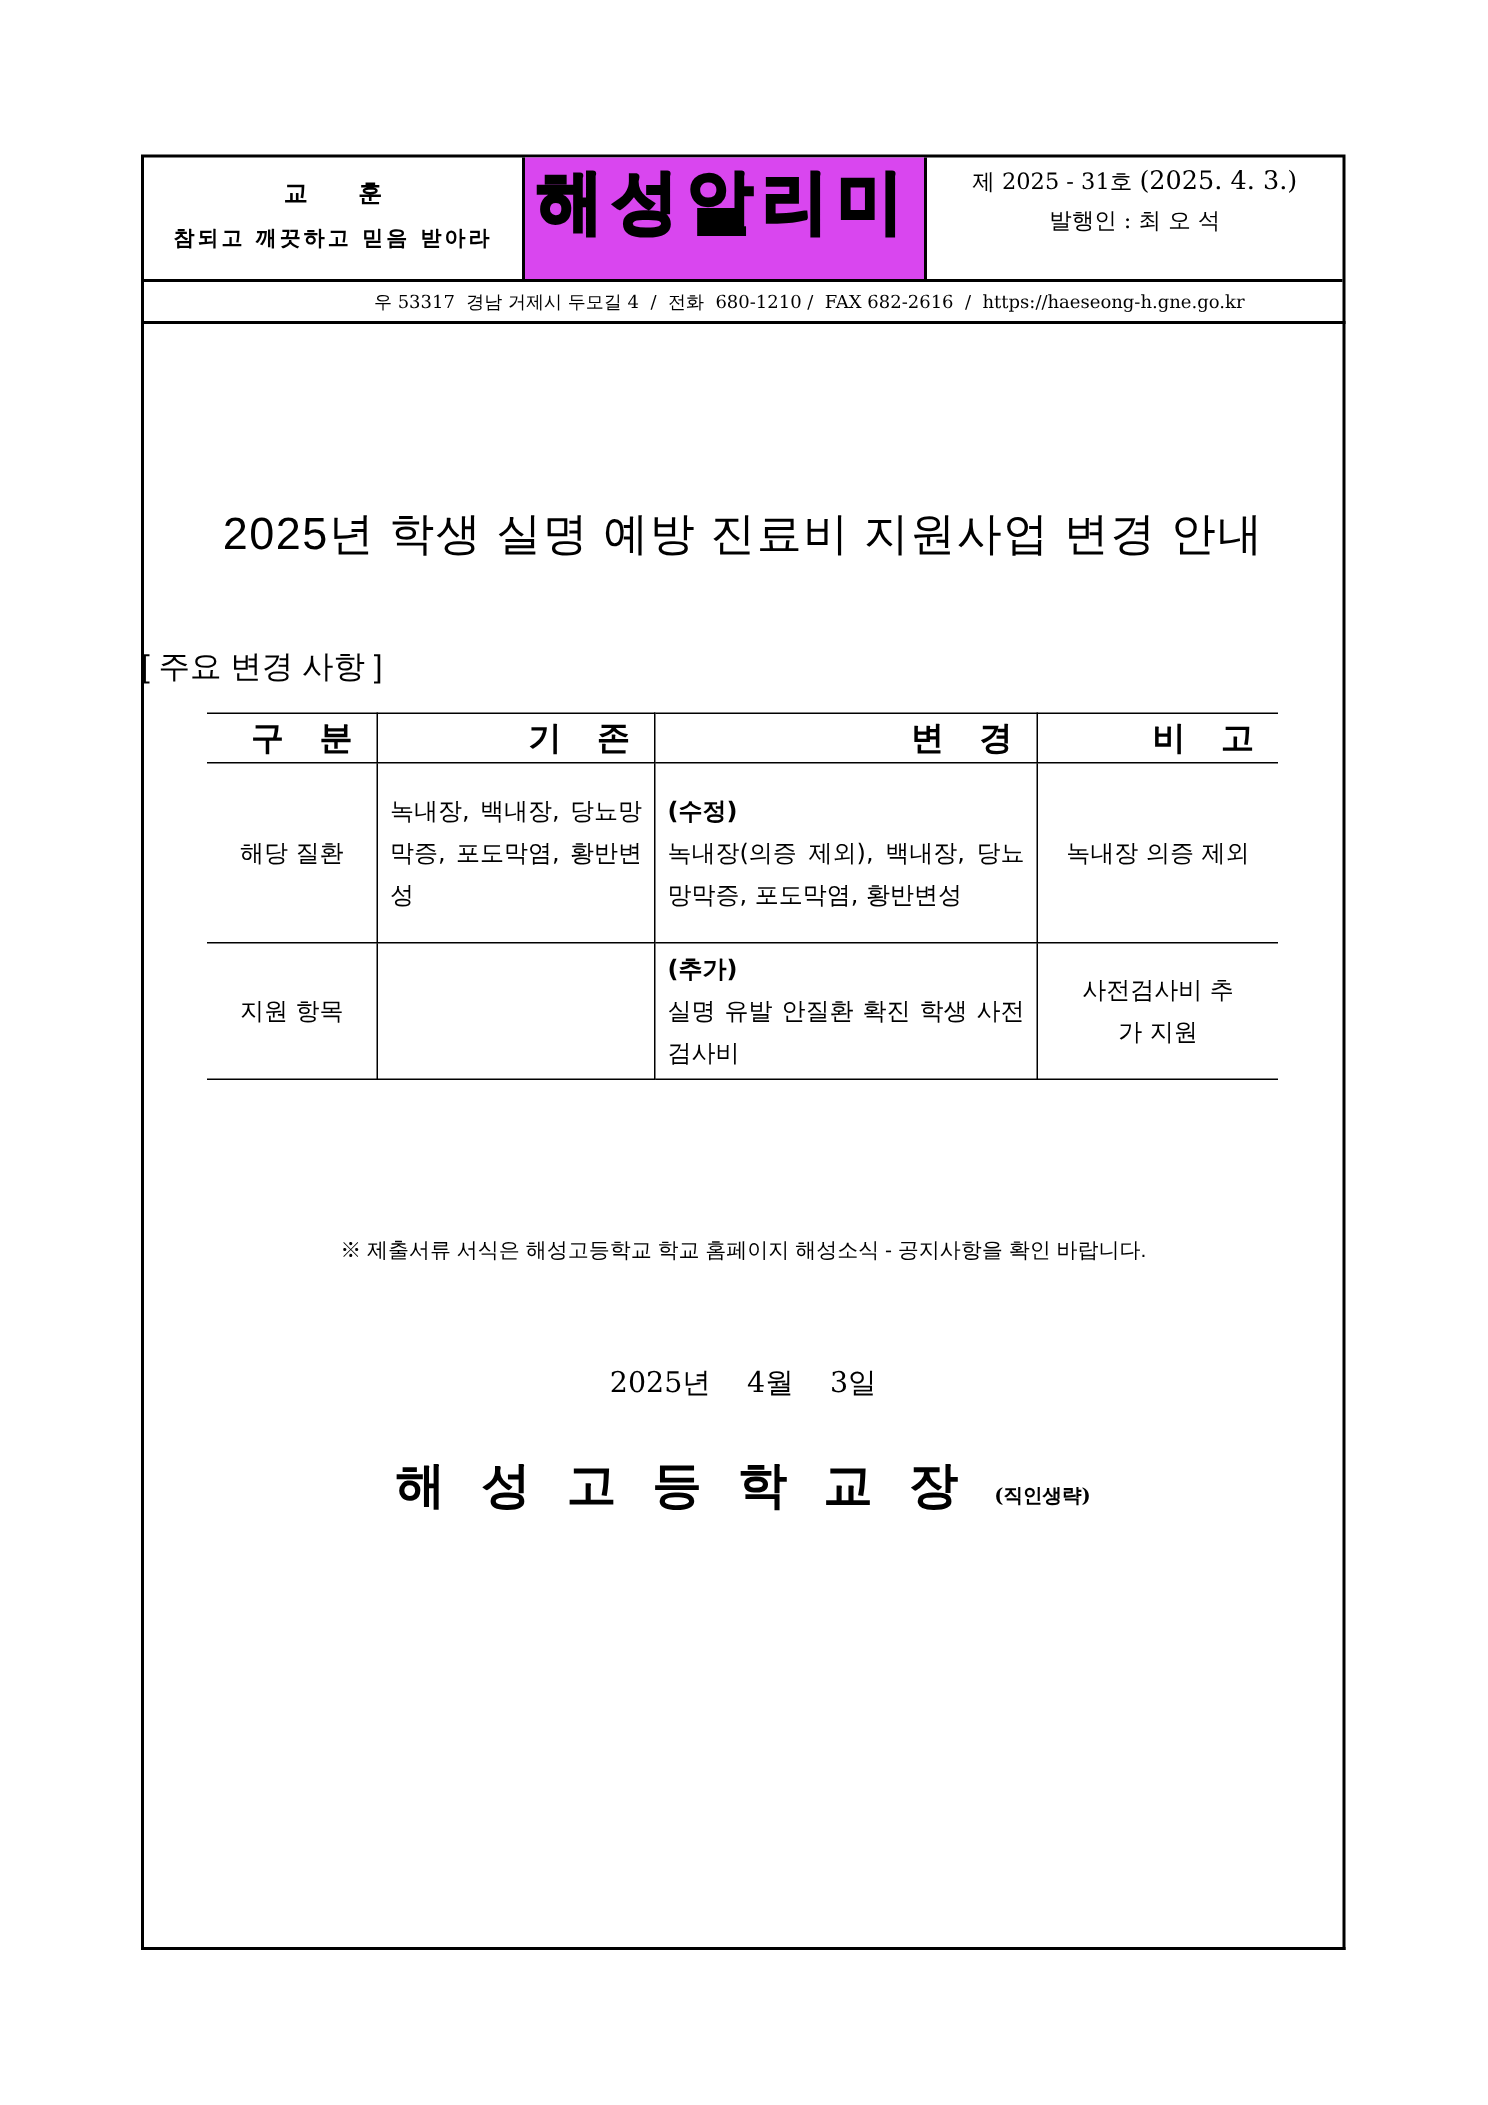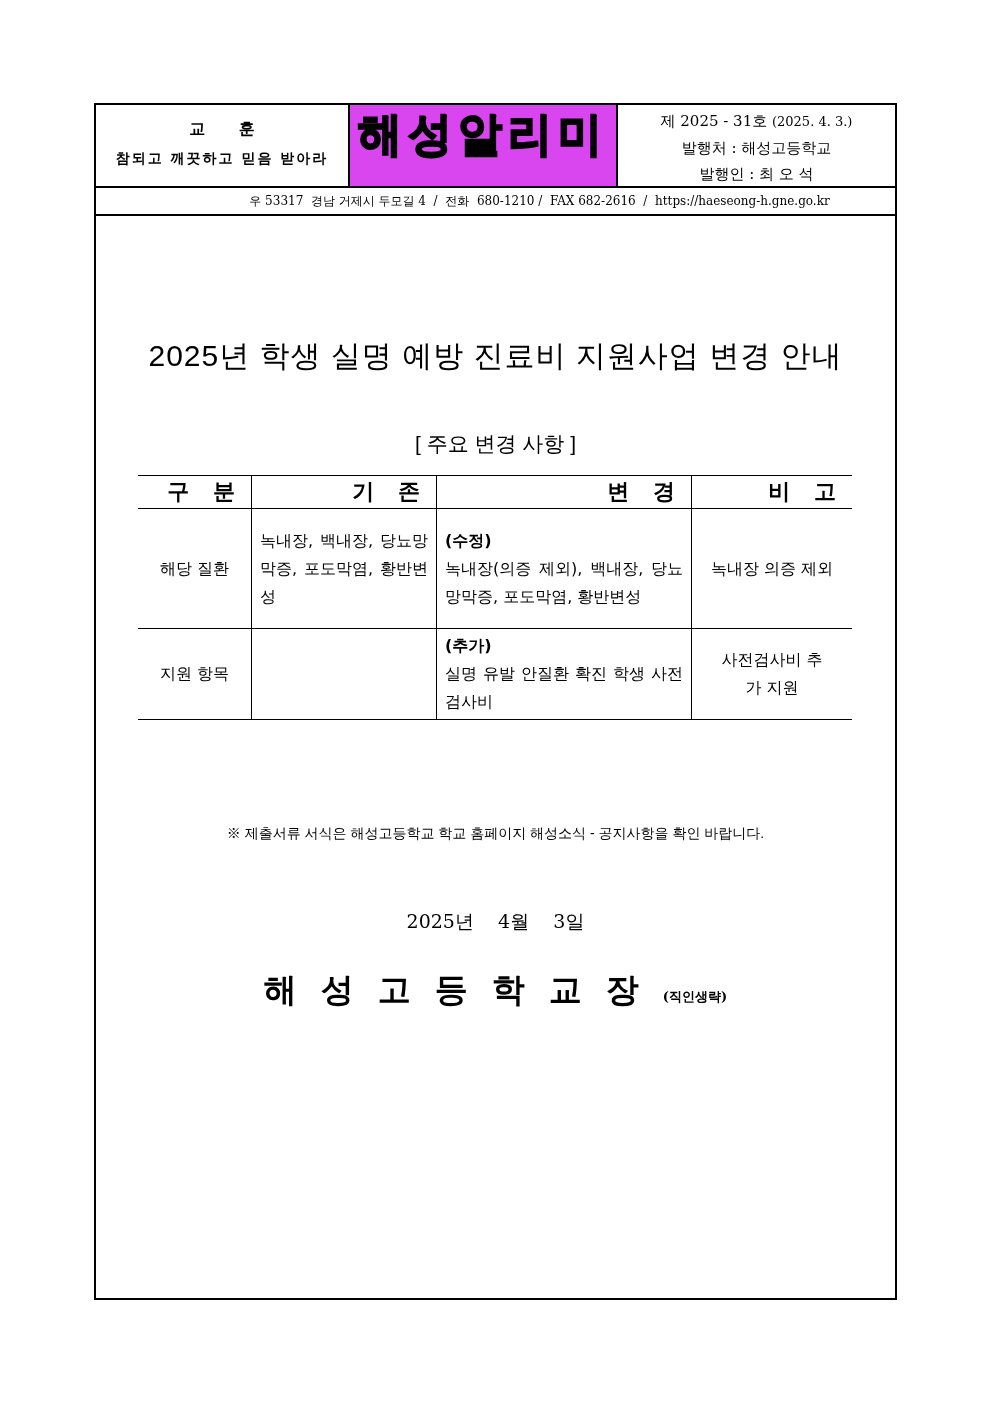--- a/index.html
+++ b/index.html
@@ -9,26 +9,26 @@
 
     
     .hdr { left: 94px; top: 103px; width: 803px; height: 113px; border: 2px solid #000; box-sizing: border-box; }
     .hdr-row1 { position: absolute; left: 0; top: 0; width: 799px; height: 83px; border-bottom: 2px solid #000; box-sizing: border-box; display: flex; }
     .motto { width: 254px; border-right: 2px solid #000; box-sizing: border-box; text-align: center; }
     .motto-title { font-family: "DejaVu Serif", serif; font-weight: bold; font-size: 16px; letter-spacing: 14px; margin-top: 14px; padding-left: 14px; }
     .motto-text { font-family: "DejaVu Serif", serif; font-weight: bold; font-size: 14px; letter-spacing: 2px; margin-top: 10px; }
     .banner { width: 268px; border-right: 2px solid #000; box-sizing: border-box; background: #d946ef; display: flex; align-items: flex-start; justify-content: center; }
     .banner-text { font-family: "DejaVu Serif", serif; font-weight: 900; font-size: 44px; letter-spacing: 6px; -webkit-text-stroke: 2px #000; transform: scaleY(1.05); }
     .issue { flex: 1; text-align: center; font-family: "DejaVu Serif", serif; font-size: 15px; line-height: 26px; padding-top: 3px; }
-    .issue .small { font-size: 13px; }
+    .issue .small { font-size: 17px; }
     .hdr-row2 { position: absolute; left: 0; top: 83px; width: 799px; height: 42px; text-align: center; font-family: "DejaVu Serif", serif; font-size: 12px; line-height: 26px; white-space: pre; margin-left: 44px; }
     .outer { left: 94px; top: 214px; width: 803px; height: 1086px; border: 2px solid #000; border-top: none; box-sizing: border-box; }
 
     .title { left: 94px; width: 803px; top: 336px; text-align: center; font-family: "Liberation Sans", sans-serif; font-size: 30px; letter-spacing: 1px; }
-    .subtitle { left: 94px; width: 803px; top: 430px; text-align: center; font-family: "Liberation Sans", sans-serif; font-size: 21px; }
+    .subtitle { left: 94px; width: 803px; top: 430px; text-align: left; font-family: "Liberation Sans", sans-serif; font-size: 21px; }
 
     
     table.changes { position: absolute; left: 138px; top: 475px; width: 714px; border-collapse: collapse; font-family: "DejaVu Sans", sans-serif; font-size: 16px; }
     table.changes th, table.changes td { border-top: 1.5px solid #000; border-bottom: 1.5px solid #000; border-left: 1px solid #000; border-right: 1px solid #000; padding: 0 8px; vertical-align: middle; }
     table.changes th:first-child, table.changes td:first-child { border-left: none; }
     table.changes th:last-child, table.changes td:last-child { border-right: none; }
     table.changes th { height: 32px; font-weight: bold; font-size: 22px; letter-spacing: 8px; text-align: right; }
     td.c0 { width: 97px; text-align: center; line-height: 28px; }
     td.c1 { width: 168px; line-height: 28px; text-align: justify; }
     td.c2 { width: 238px; line-height: 28px; text-align: justify; margin-top: 24px; }
@@ -54,21 +54,20 @@
       <div class="motto-text">참되고 깨끗하고 믿음 받아라</div>
     </div>
     <div class="banner">
       <span class="banner-text">해성알리미</span>
     </div>
     <div class="issue">
       <div>
         <span>제 2025 - 31호</span>
         <span class="small">(2025. 4. 3.)</span>
       </div>
-      <div>발행처 : 해성고등학교</div>
       <div>발행인 : 최 오 석</div>
     </div>
   </div>
   <div class="hdr-row2">우 53317  경남 거제시 두모길 4  /  전화  680-1210 /  FAX 682-2616  /  https://haeseong-h.gne.go.kr</div>
 </div>
 
 <div class="abs outer"></div>
 
 <div class="abs title">2025년 학생 실명 예방 진료비 지원사업 변경 안내</div>
 <div class="abs subtitle">[ 주요 변경 사항 ]</div>

